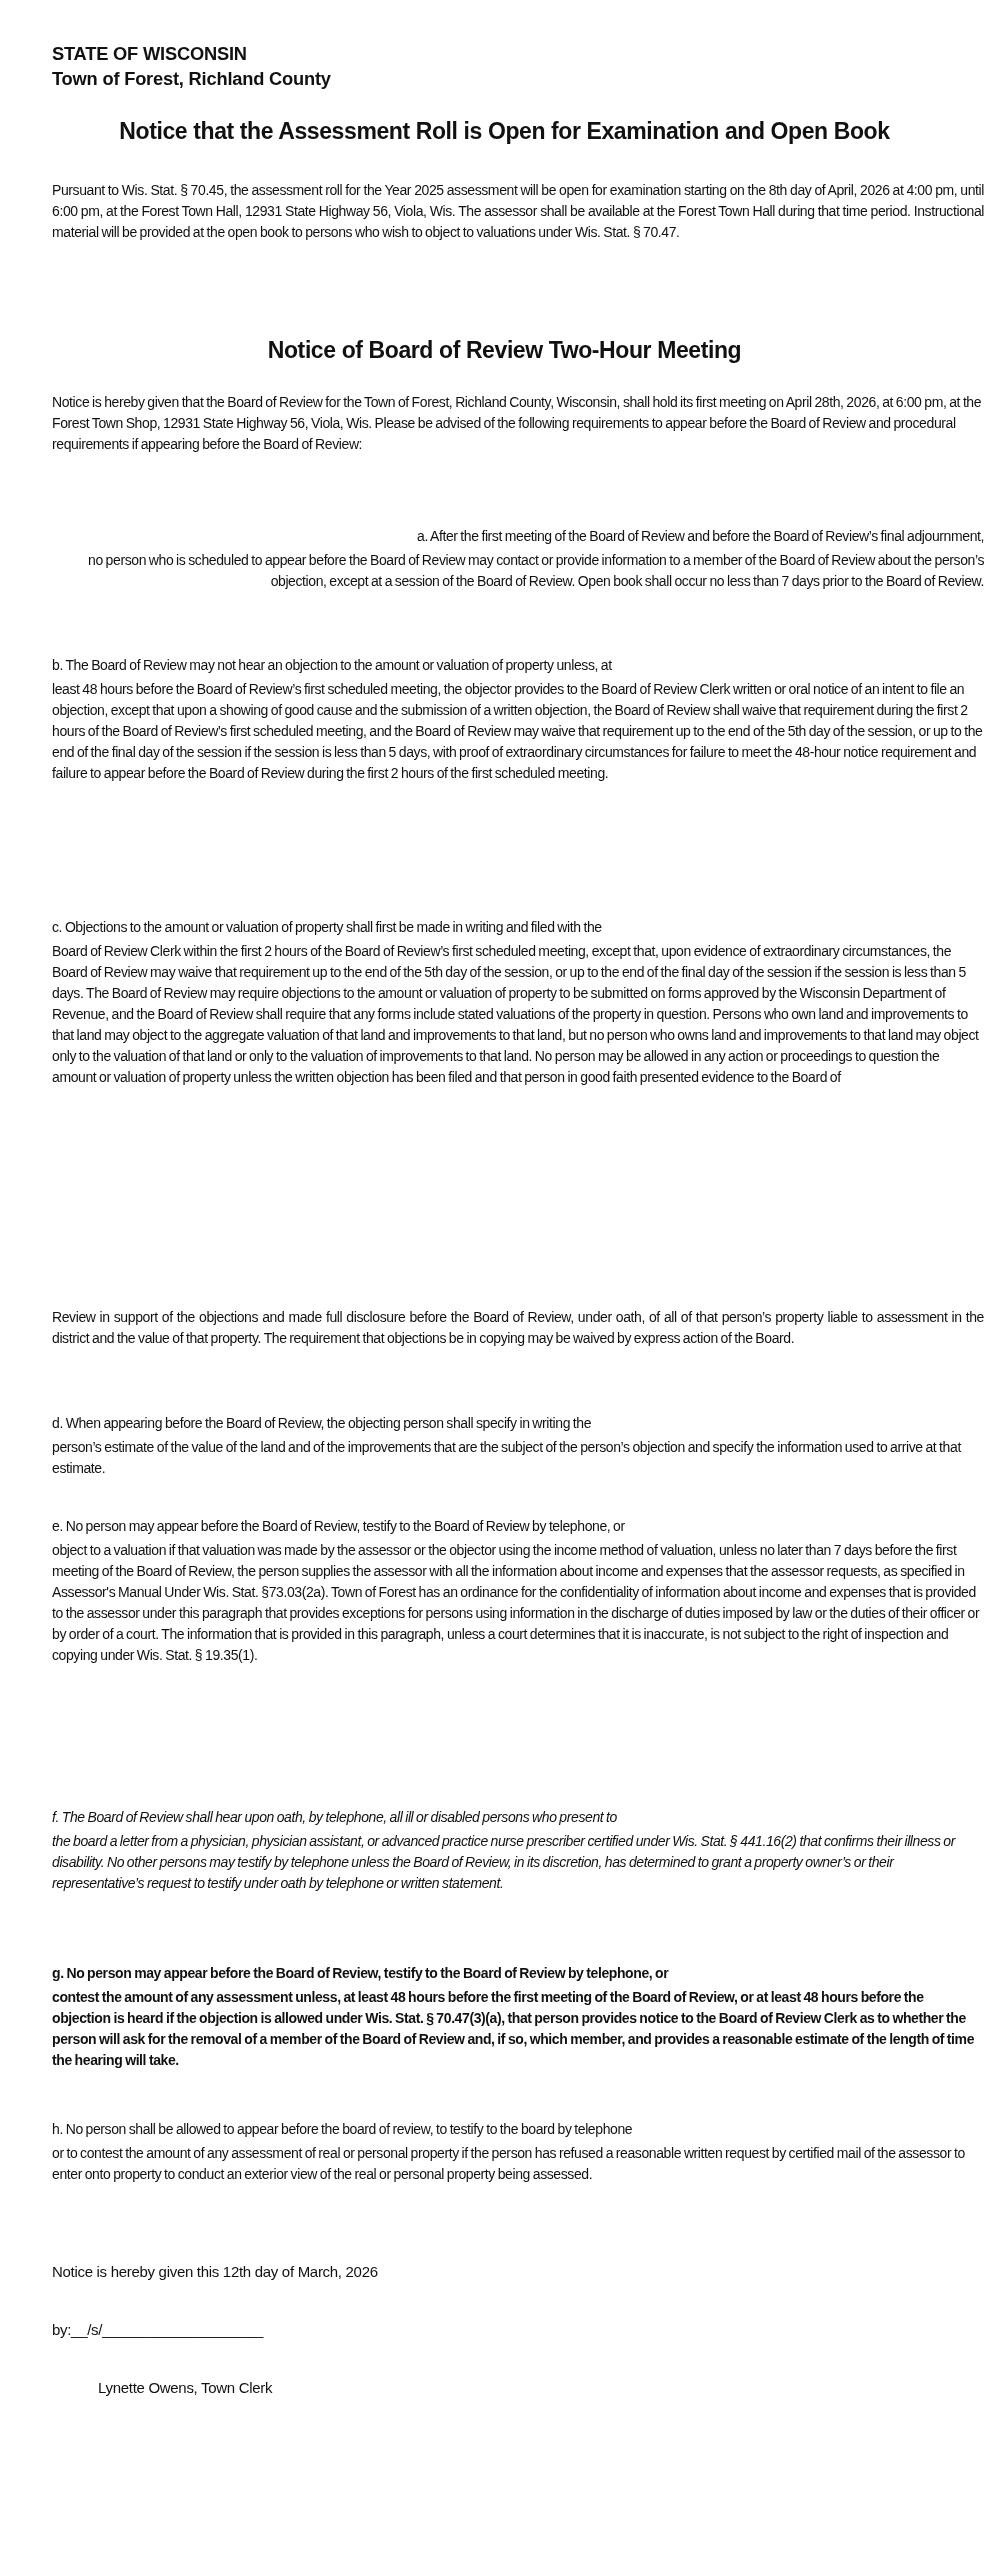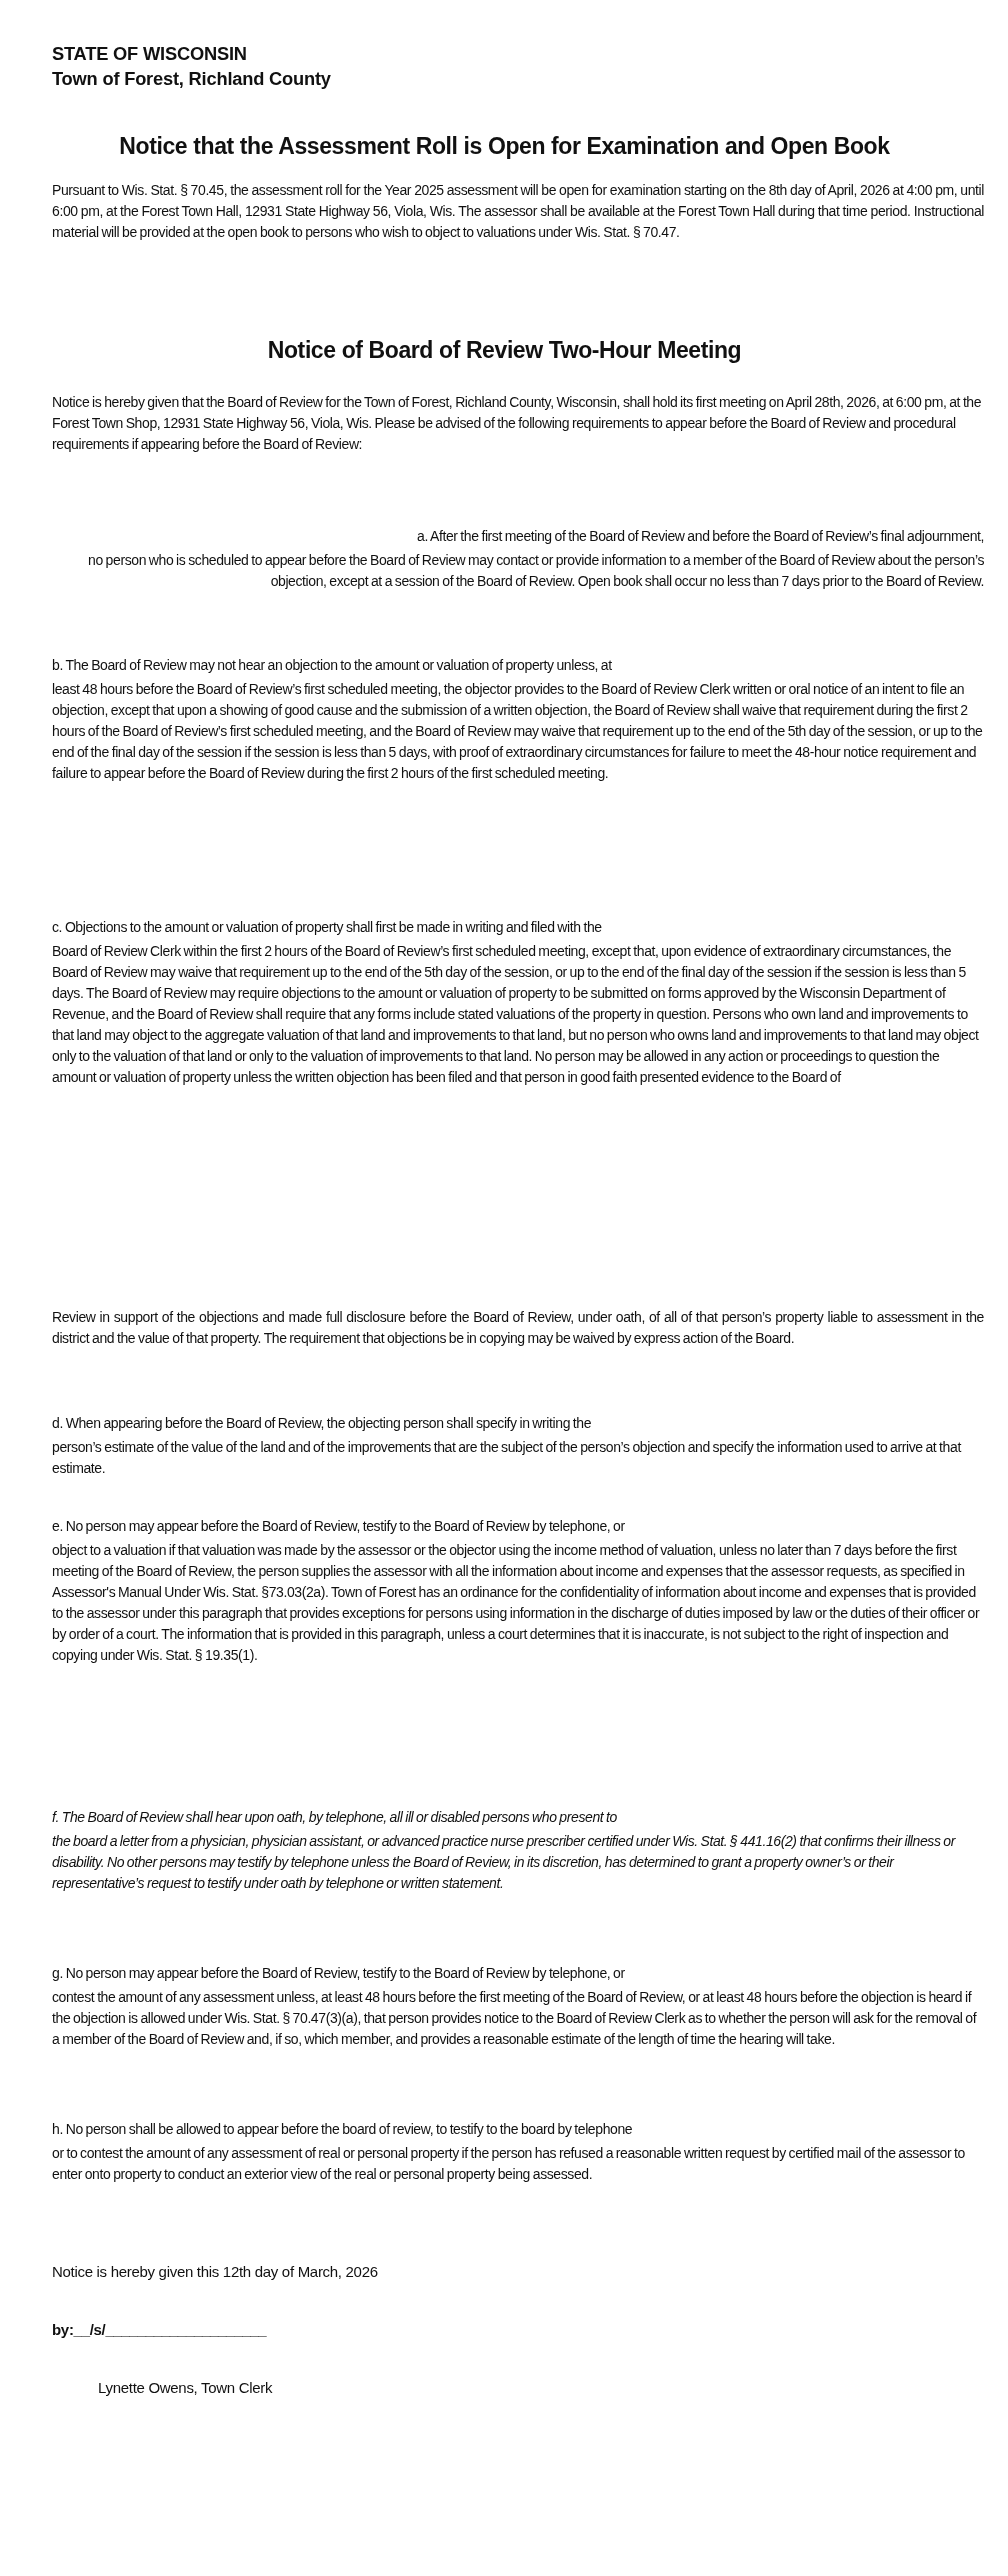--- a/index.html
+++ b/index.html
@@ -19,21 +19,21 @@
 </head>
 <body>
 
 <div class="page">
 
   <div class="block hdr" style="top:41px;">
     <div>STATE OF WISCONSIN</div>
     <div>Town of Forest, Richland County</div>
   </div>
 
-  <h1 class="title" style="top:132px;">Notice that the Assessment Roll is Open for Examination and Open Book</h1>
+  <h1 class="title" style="top:117px;">Notice that the Assessment Roll is Open for Examination and Open Book</h1>
 
   <p class="block para just" style="top:180px;">Pursuant to Wis. Stat. § 70.45, the assessment roll for the Year 2025 assessment will be open for examination starting on the 8th day of April, 2026 at 4:00 pm, until 6:00 pm, at the Forest Town Hall, 12931 State Highway 56, Viola, Wis. The assessor shall be available at the Forest Town Hall during that time period. Instructional material will be provided at the open book to persons who wish to object to valuations under Wis. Stat. § 70.47.</p>
 
   <h2 class="title" style="top:336px;">Notice of Board of Review Two-Hour Meeting</h2>
 
   <p class="block para left" style="top:392px;">Notice is hereby given that the Board of Review for the Town of Forest, Richland County, Wisconsin, shall hold its first meeting on April 28th, 2026, at 6:00 pm, at the Forest Town Shop, 12931 State Highway 56, Viola, Wis. Please be advised of the following requirements to appear before the Board of Review and procedural requirements if appearing before the Board of Review:</p>
 
   <p class="block para left" style="top:526px;text-align:right;">
     <span class="p-first">a. After the first meeting of the Board of Review and before the Board of Review’s final adjournment,</span>
     <span>no person who is scheduled to appear before the Board of Review may contact or provide information to a member of the Board of Review about the person’s objection, except at a session of the Board of Review. Open book shall occur no less than 7 days prior to the Board of Review.</span>
@@ -59,30 +59,30 @@
   <p class="block para left" style="top:1516px;">
     <span class="p-first">e. No person may appear before the Board of Review, testify to the Board of Review by telephone, or</span>
     <span>object to a valuation if that valuation was made by the assessor or the objector using the income method of valuation, unless no later than 7 days before the first meeting of the Board of Review, the person supplies the assessor with all the information about income and expenses that the assessor requests, as specified in Assessor's Manual Under Wis. Stat. §73.03(2a). Town of Forest has an ordinance for the confidentiality of information about income and expenses that is provided to the assessor under this paragraph that provides exceptions for persons using information in the discharge of duties imposed by law or the duties of their officer or by order of a court. The information that is provided in this paragraph, unless a court determines that it is inaccurate, is not subject to the right of inspection and copying under Wis. Stat. § 19.35(1).</span>
   </p>
 
   <p class="block para left" style="top:1807px;font-style:italic;">
     <span class="p-first">f. The Board of Review shall hear upon oath, by telephone, all ill or disabled persons who present to</span>
     <span>the board a letter from a physician, physician assistant, or advanced practice nurse prescriber certified under Wis. Stat. § 441.16(2) that confirms their illness or disability. No other persons may testify by telephone unless the Board of Review, in its discretion, has determined to grant a property owner’s or their representative’s request to testify under oath by telephone or written statement.</span>
   </p>
 
-  <p class="block para left" style="top:1963px;">
+  <p class="block para left" style="top:1963px;font-weight:bold;">
     <span class="p-first">g. No person may appear before the Board of Review, testify to the Board of Review by telephone, or</span>
     <span>contest the amount of any assessment unless, at least 48 hours before the first meeting of the Board of Review, or at least 48 hours before the objection is heard if the objection is allowed under Wis. Stat. § 70.47(3)(a), that person provides notice to the Board of Review Clerk as to whether the person will ask for the removal of a member of the Board of Review and, if so, which member, and provides a reasonable estimate of the length of time the hearing will take.</span>
   </p>
 
   <p class="block para left" style="top:2119px;">
     <span class="p-first">h. No person shall be allowed to appear before the board of review, to testify to the board by telephone</span>
     <span>or to contest the amount of any assessment of real or personal property if the person has refused a reasonable written request by certified mail of the assessor to enter onto property to conduct an exterior view of the real or personal property being assessed.</span>
   </p>
 
   <div class="block sig" style="top:2259px;">Notice is hereby given this 12th day of March, 2026</div>
 
-  <div class="block sig" style="top:2317px;font-weight:bold;">by:__/s/____________________</div>
+  <div class="block sig" style="top:2317px;">by:__/s/____________________</div>
 
   <div class="block sig" style="top:2375px; left:98px;">Lynette Owens, Town Clerk</div>
 
 </div>
 
 
 </body></html>

